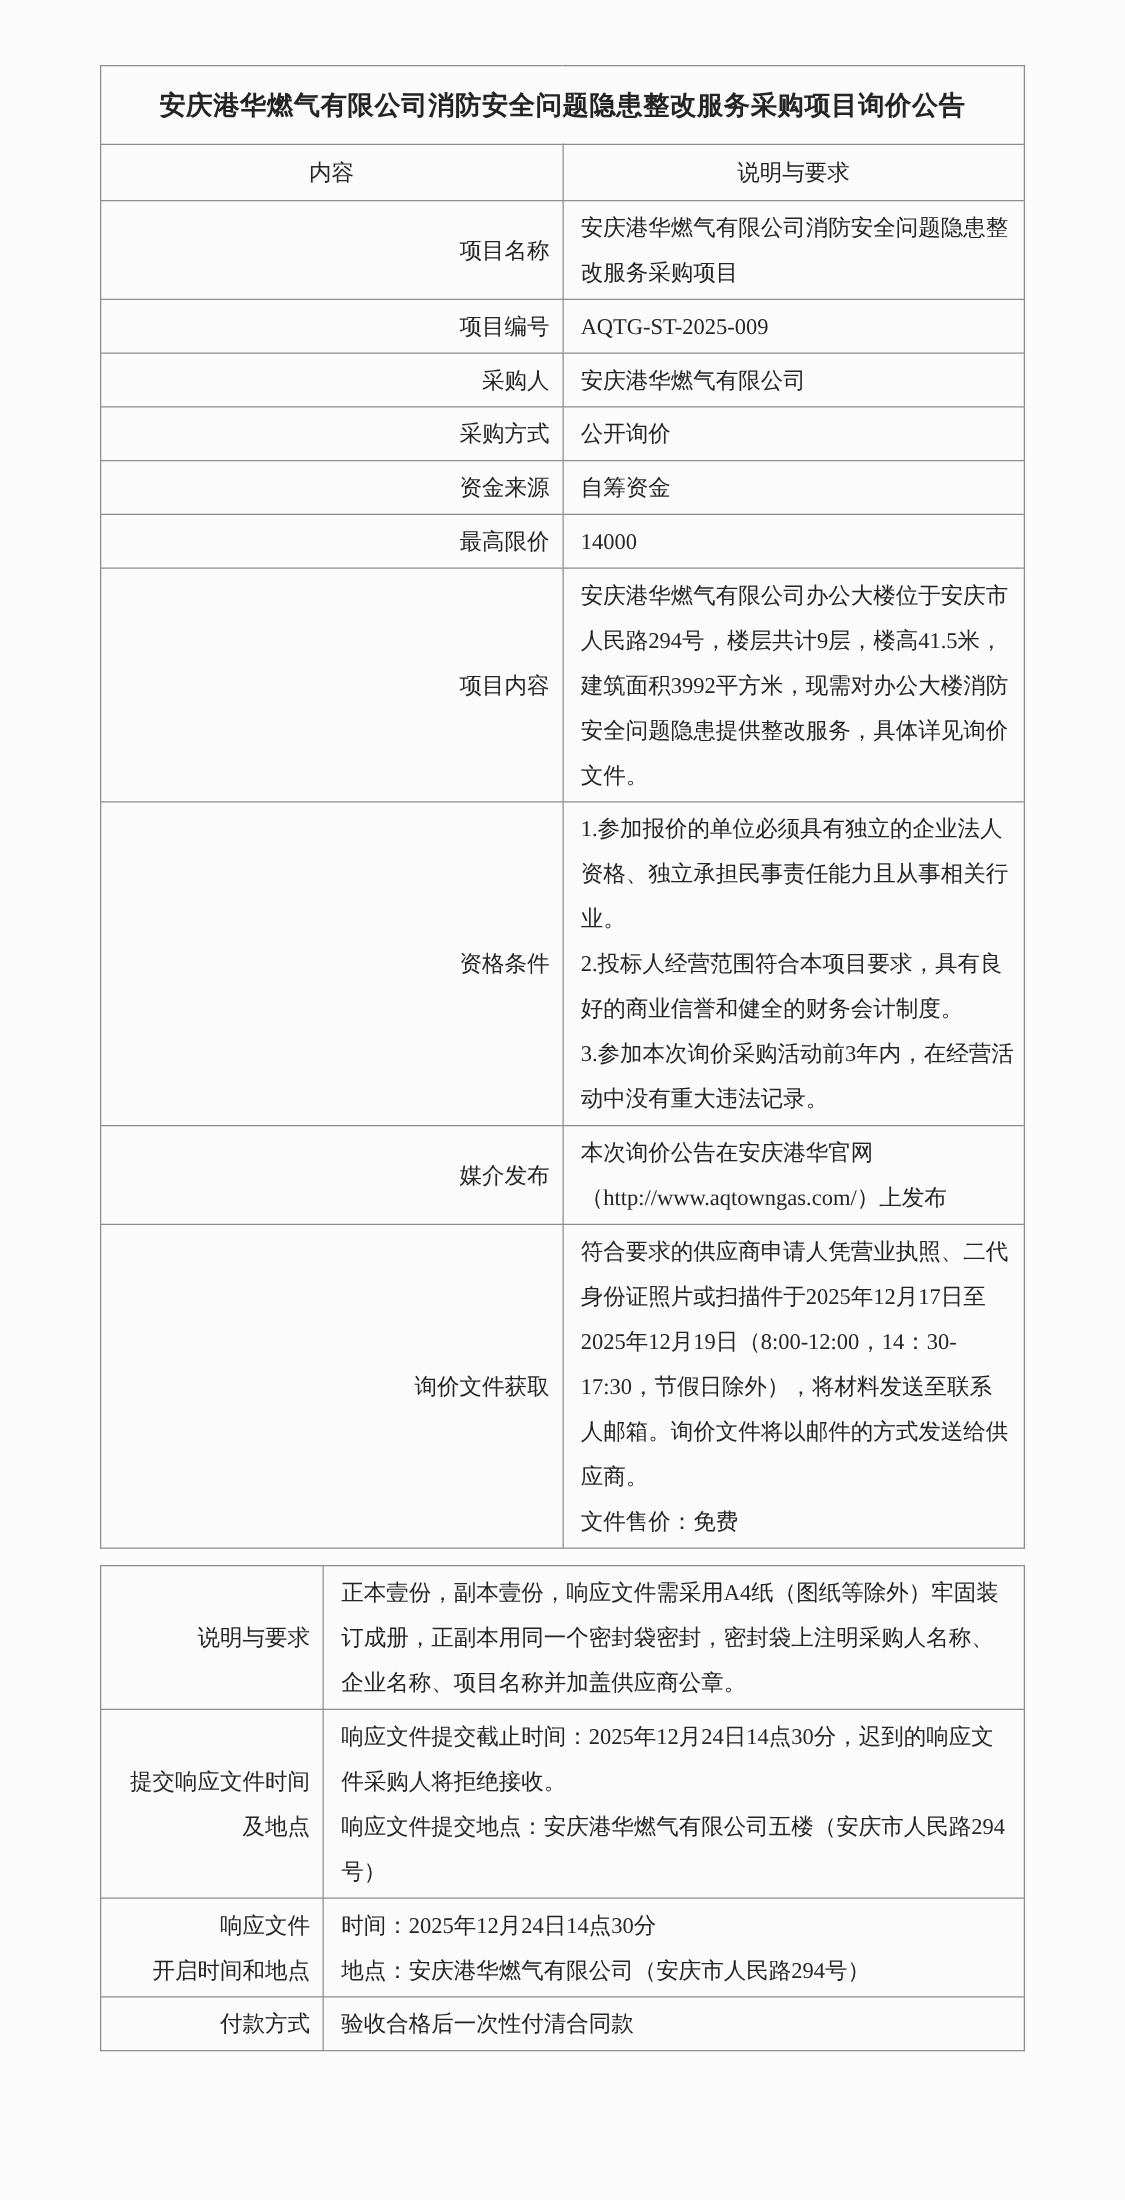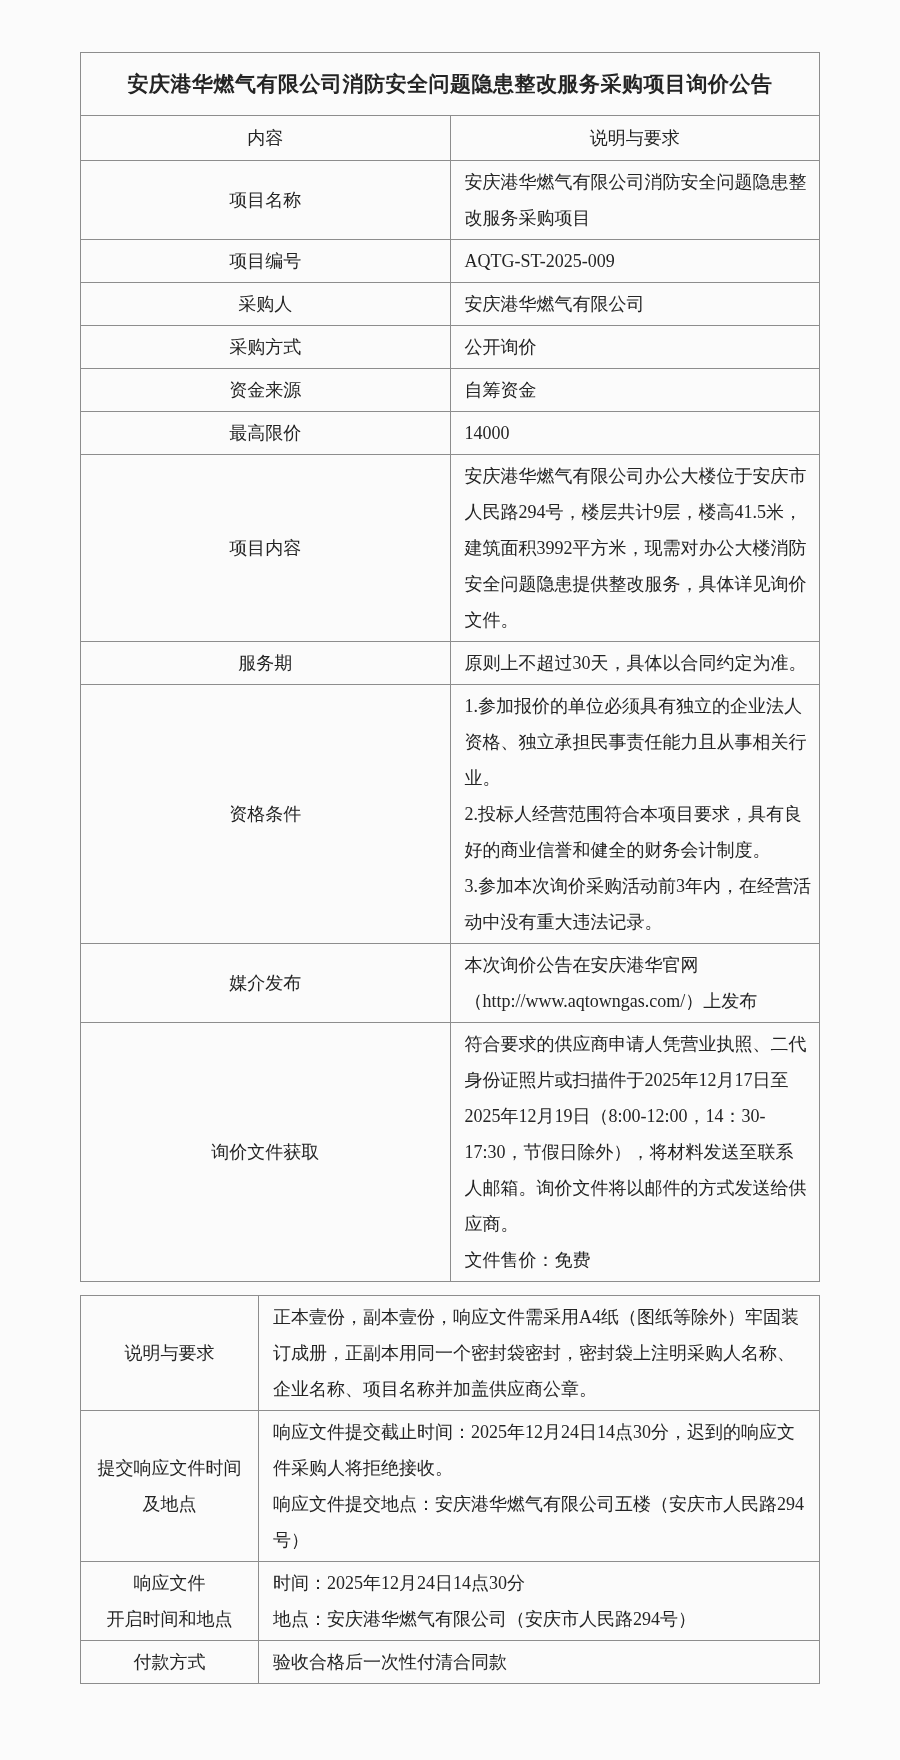--- a/index.html
+++ b/index.html
@@ -44,21 +44,21 @@
     padding: 0 6px;
   }
   .doc-table th.col-head {
     height: 40px;
     text-align: center;
     vertical-align: middle;
     padding: 2px 6px;
   }
   .doc-table td.label {
     width: 157px;
-    text-align: center;
+    text-align: right;
     vertical-align: middle;
     padding: 0 10px;
     line-height: 2;
     white-space: pre-line;
   }
   .doc-table td.value {
     vertical-align: middle;
     text-align: left;
     padding: 3px 8px 3px 14px;
   }
@@ -119,26 +119,20 @@
             <div class="line">14000</div>
           </td>
         </tr>
         <tr>
           <td class="label">项目内容</td>
           <td class="value">
             <div class="line">安庆港华燃气有限公司办公大楼位于安庆市人民路294号，楼层共计9层，楼高41.5米，建筑面积3992平方米，现需对办公大楼消防安全问题隐患提供整改服务，具体详见询价文件。</div>
           </td>
         </tr>
         <tr>
-          <td class="label">服务期</td>
-          <td class="value">
-            <div class="line">原则上不超过30天，具体以合同约定为准。</div>
-          </td>
-        </tr>
-        <tr>
           <td class="label">资格条件</td>
           <td class="value">
             <div class="line">1.参加报价的单位必须具有独立的企业法人资格、独立承担民事责任能力且从事相关行业。</div>
             <div class="line">2.投标人经营范围符合本项目要求，具有良好的商业信誉和健全的财务会计制度。</div>
             <div class="line">3.参加本次询价采购活动前3年内，在经营活动中没有重大违法记录。</div>
           </td>
         </tr>
         <tr>
           <td class="label">媒介发布</td>
           <td class="value">

